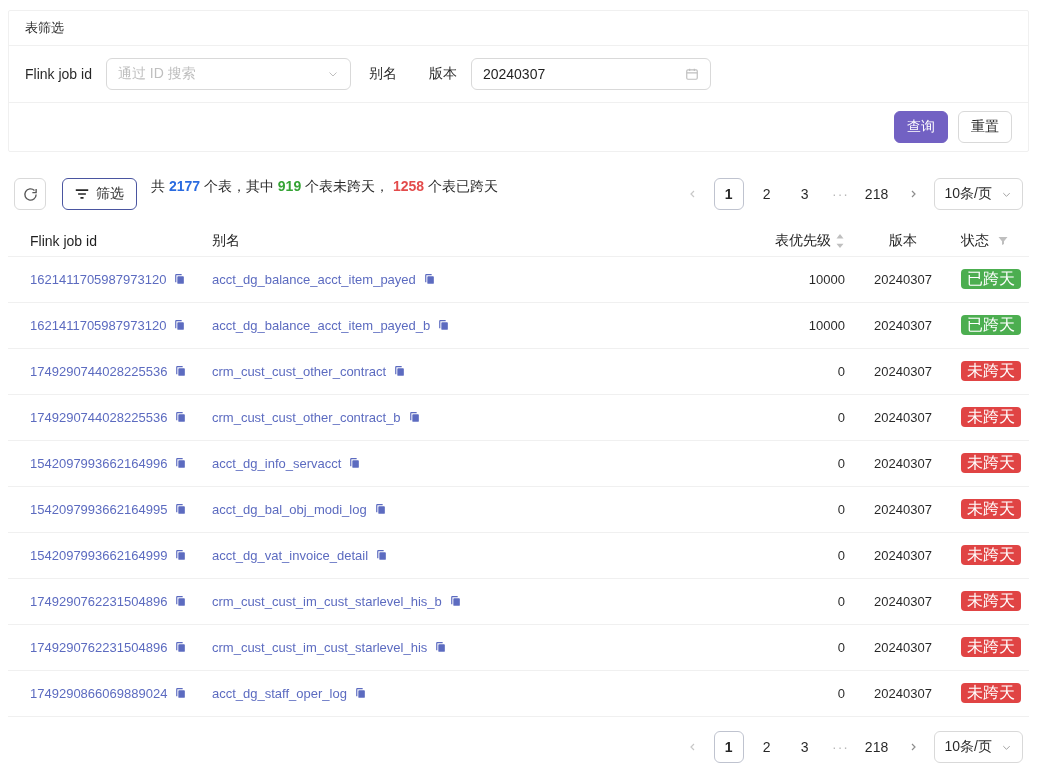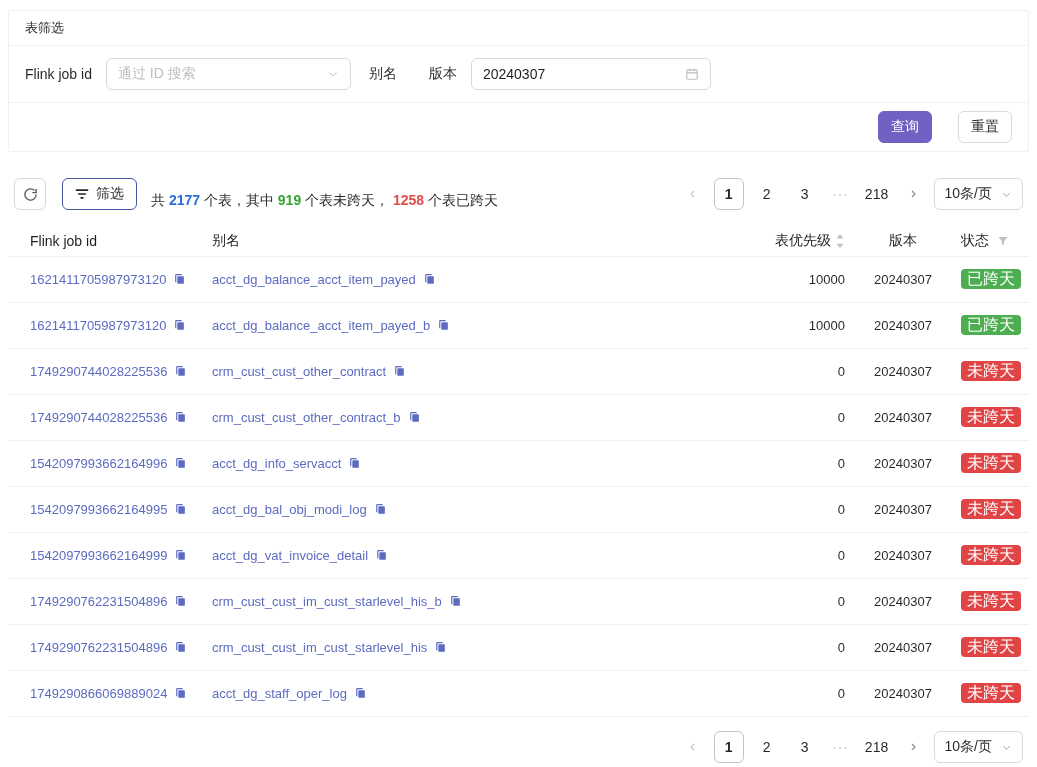--- a/index.html
+++ b/index.html
@@ -17,27 +17,27 @@
   .card-header { padding: 8px 16px; border-bottom: 1px solid #f0f0f0; font-size: 13px; color: rgba(0,0,0,.85); }
   .filter-row { display: flex; align-items: center; gap: 18px; padding: 12px 16px; border-bottom: 1px solid #f0f0f0; }
   .field { display: flex; align-items: center; }
   .field-label { margin-right: 14px; white-space: nowrap; color: rgba(0,0,0,.85); }
   .control { width: 245px; height: 32px; border: 1px solid #d9d9d9; border-radius: 6px; background: #fff;
              display: flex; align-items: center; justify-content: space-between; padding: 0 11px; cursor: pointer; }
   .control.date { width: 240px; }
   .placeholder { color: #bfbfbf; }
   .control .value { color: rgba(0,0,0,.88); }
   .suffix { display: inline-flex; align-items: center; }
-  .actions-row { display: flex; justify-content: flex-end; gap: 26px; padding: 8px 16px; }
+  .actions-row { display: flex; justify-content: flex-end; gap: 10px; padding: 8px 16px; }
   .btn { height: 32px; padding: 0 12px; border-radius: 6px; border: 1px solid #d9d9d9; background: #fff;
          font-size: 14px; cursor: pointer; font-family: inherit; color: rgba(0,0,0,.85); }
   .btn.primary { background: var(--c-primary, #7261c3); border-color: var(--c-primary, #7261c3); color: #fff; }
 
   
-  .toolbar { display: flex; align-items: flex-end; margin: 26px 6px 0 6px; }
+  .toolbar { display: flex; align-items: flex-start; margin: 26px 6px 0 6px; }
   .icon-btn { width: 32px; height: 32px; border: 1px solid #d9d9d9; border-radius: 6px; background: #fff;
               display: inline-flex; align-items: center; justify-content: center; cursor: pointer; }
   .filter-btn { margin-left: 16px; display: inline-flex; align-items: center; gap: 7px;
                 border-color: #4a55a0; color: rgba(0,0,0,.85); }
   .summary { margin-left: 14px; white-space: nowrap; }
   .summary .num { font-weight: bold; }
   .c-blue  { color: var(--c-blue,  #2a6be0); }
   .c-green { color: var(--c-green, #35a435); }
   .c-red   { color: var(--c-red,   #e34b4b); }
 

